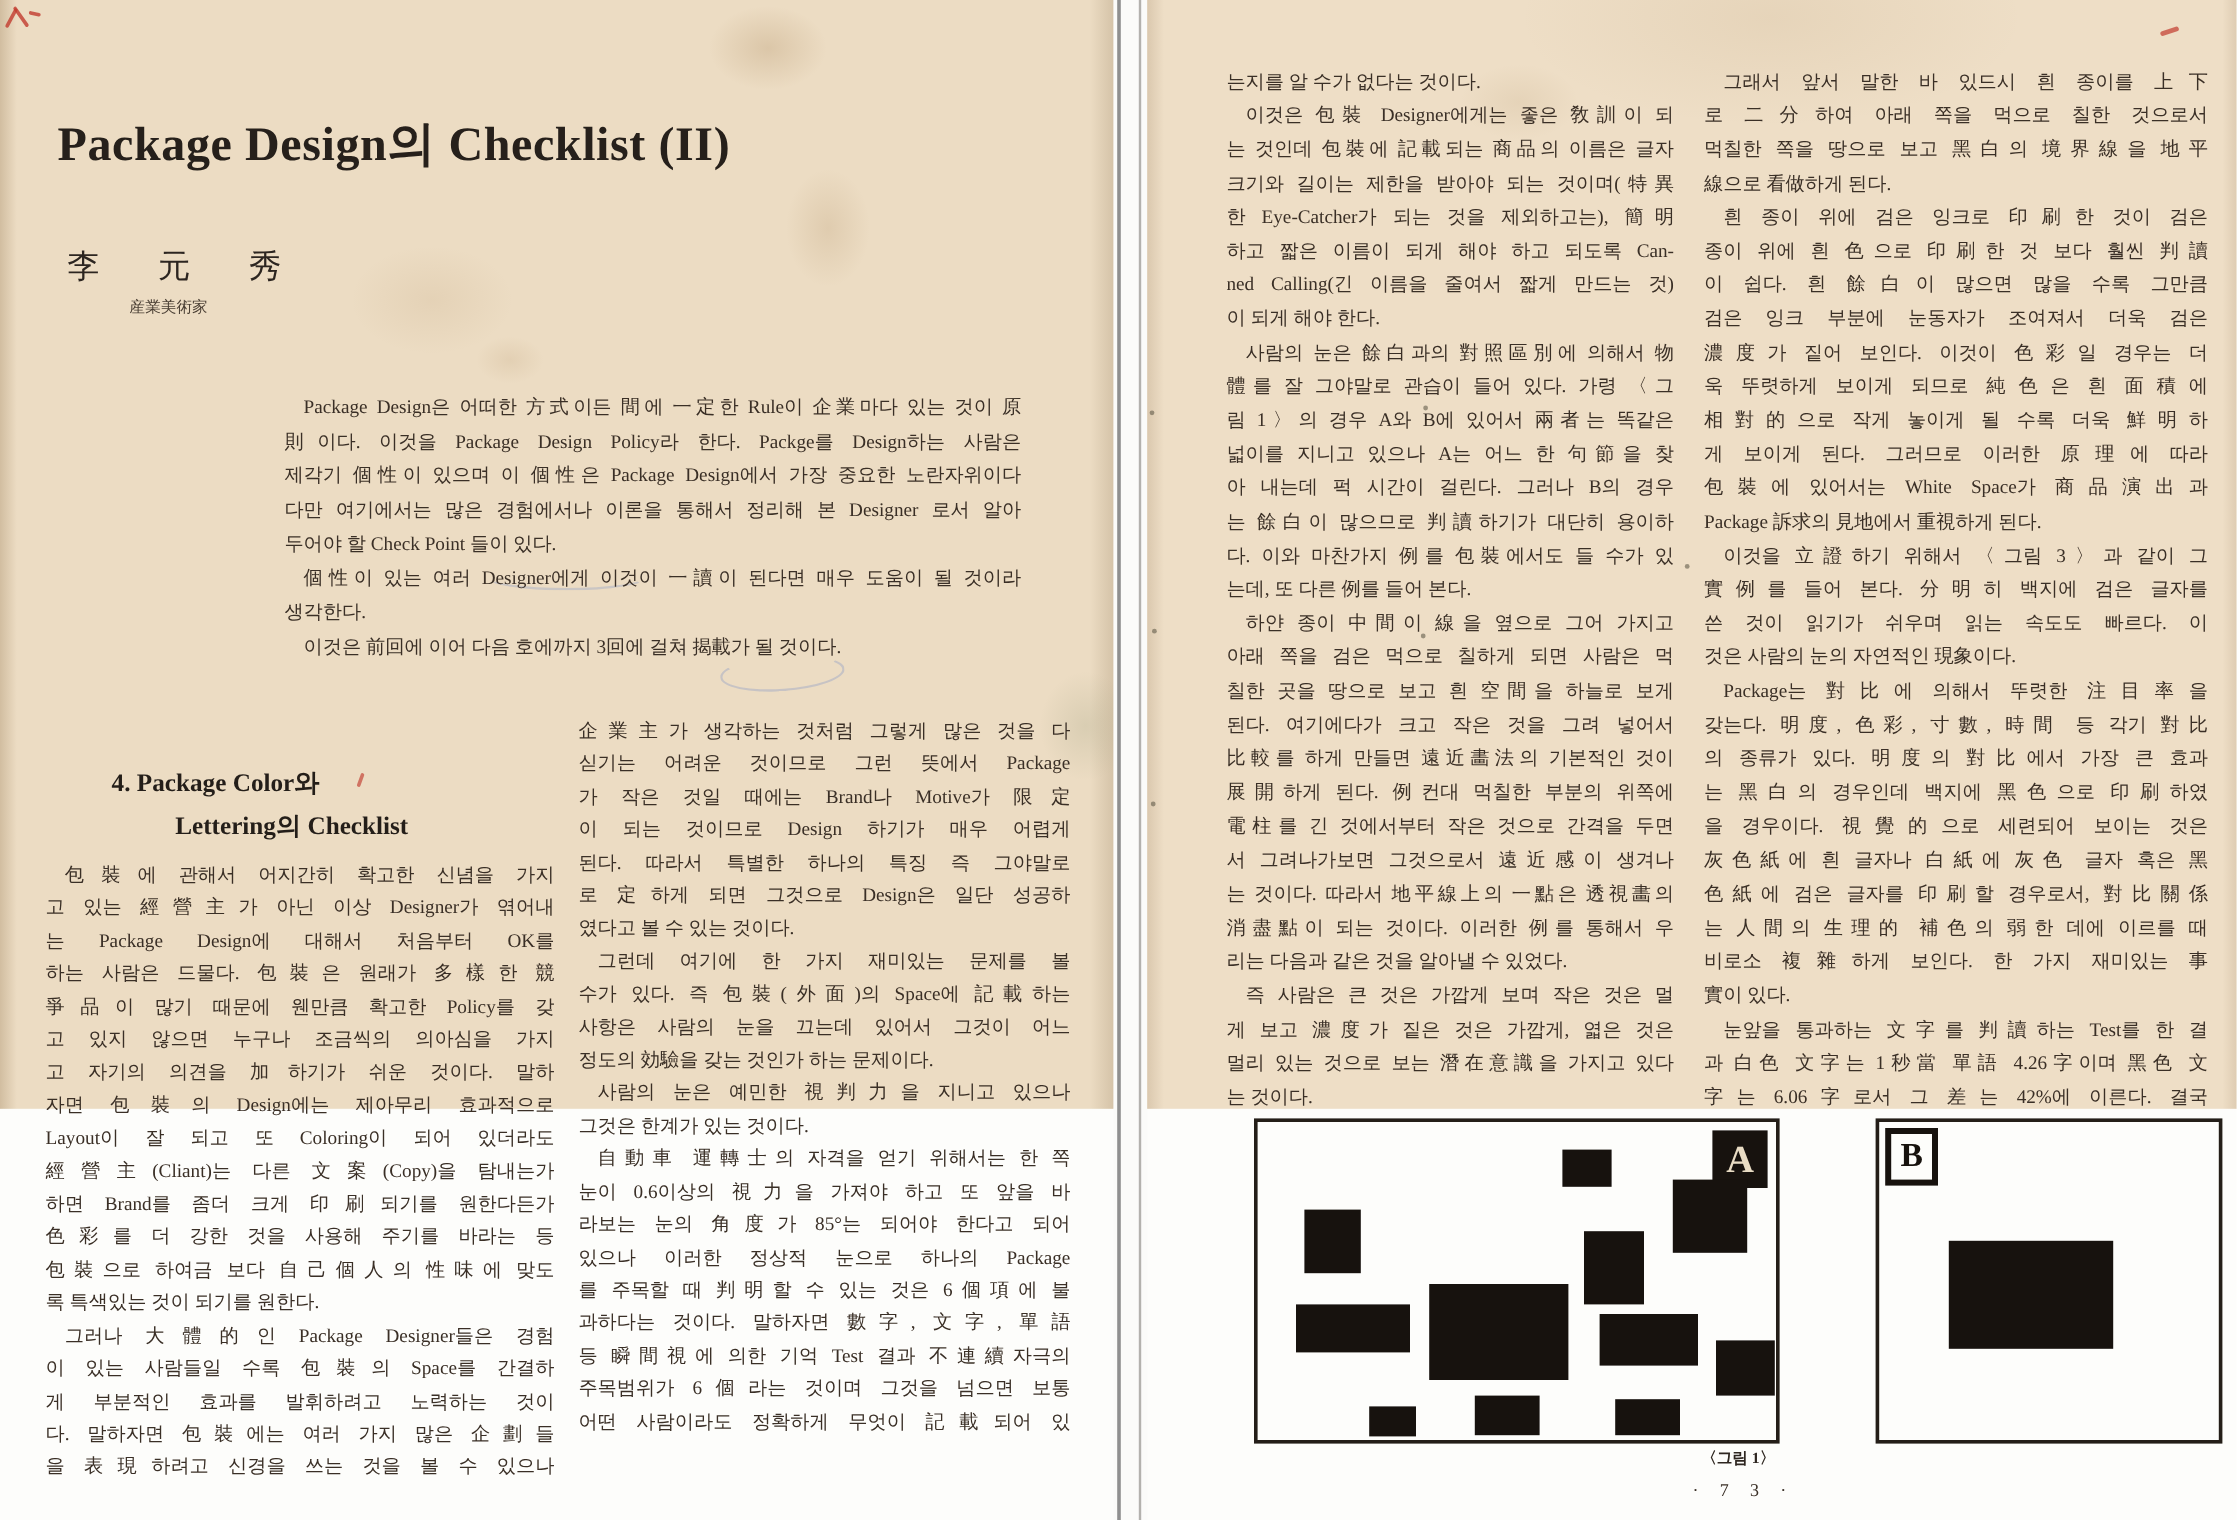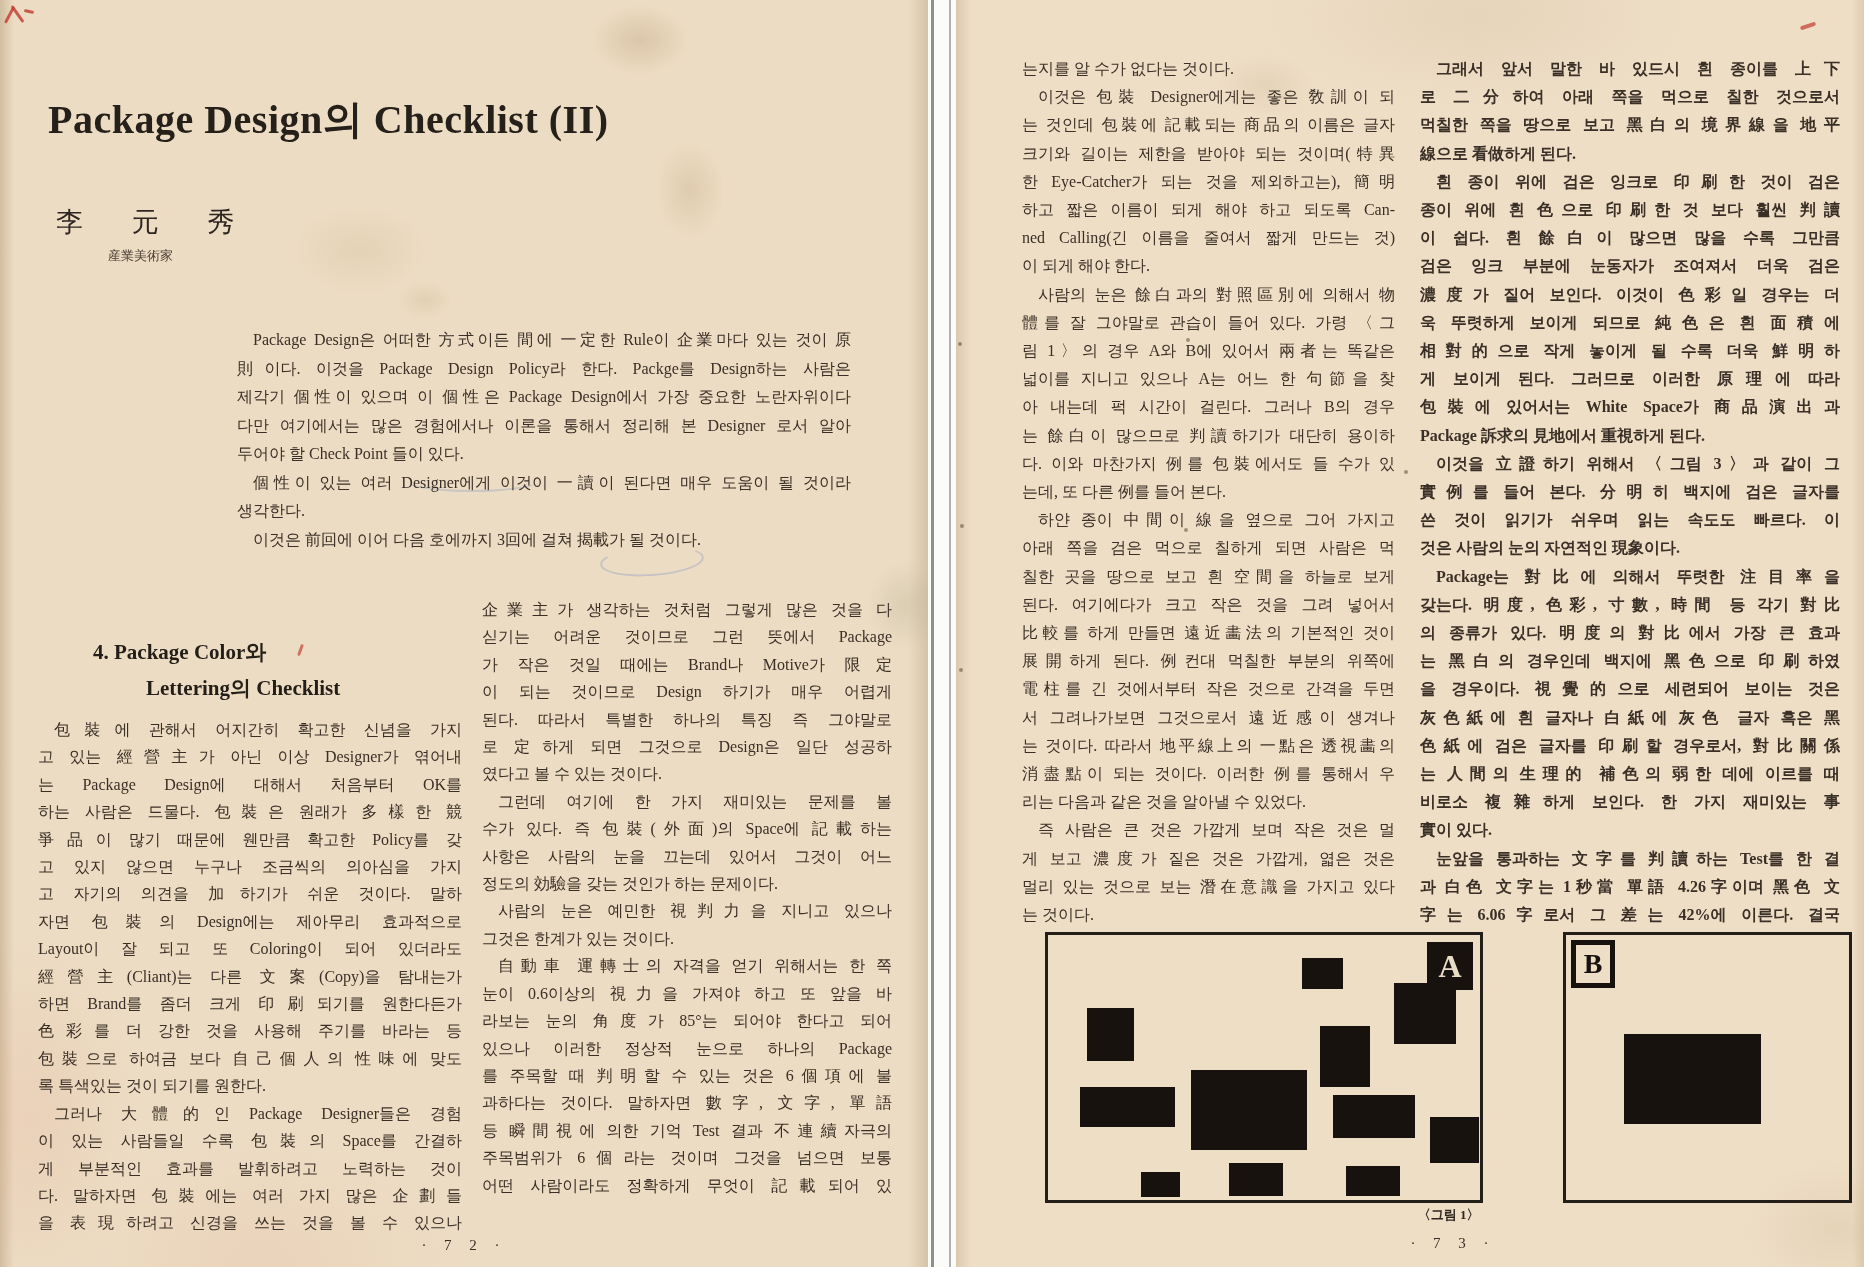--- a/index.html
+++ b/index.html
@@ -1,18 +1,18 @@
 <!DOCTYPE html>
 <html><head>
 <meta charset="utf-8">
 <style>
   html,body{margin:0;padding:0;background:#fff;}
   #canvas{position:relative;width:1864px;height:1267px;overflow:hidden;background:#fdfdfb;
     font-family:"Liberation Serif","DejaVu Serif",serif;}
-  .page{position:absolute;top:0;height:1267px;}
+  .page{position:absolute;top:0;height:924px;}
   #page-left{left:0;width:928px;
     background:
       radial-gradient(ellipse 70px 50px at 640px 40px, rgba(151,111,61,.20), transparent 70%),
       radial-gradient(ellipse 50px 70px at 690px 190px, rgba(151,111,61,.15), transparent 70%),
       radial-gradient(ellipse 90px 60px at 360px 250px, rgba(160,120,70,.10), transparent 75%),
       radial-gradient(ellipse 40px 28px at 425px 300px, rgba(160,120,70,.12), transparent 70%),
       radial-gradient(ellipse 55px 65px at 905px 605px, rgba(118,128,92,.16), transparent 70%),
       radial-gradient(ellipse 140px 240px at 30px 1120px, rgba(228,162,142,.20), transparent 75%),
       radial-gradient(ellipse 260px 160px at 260px 1260px, rgba(228,162,142,.15), transparent 75%),
       linear-gradient(to right, rgba(140,110,70,.28), rgba(140,110,70,0) 14px),
@@ -37,21 +37,21 @@
   #author-role{left:108px;top:247px;font-size:13px;color:#4a3f34;}
   .col{position:absolute;font-size:16px;color:#3a2f26;}
   #intro{left:237px;top:326px;width:614px;}
   #intro .tline{line-height:28.5px;}
   #heading1{left:93px;top:638px;font-size:21px;font-weight:bold;color:#241e19;white-space:nowrap;}
   #heading2{left:146px;top:674px;font-size:21px;font-weight:bold;color:#241e19;white-space:nowrap;}
   #lcol1{left:38px;top:716px;width:424px;}
   #lcol2{left:482px;top:596px;width:410px;}
   #lcol1 .tline,#lcol2 .tline{line-height:27.4px;}
   #rcol1{left:66px;top:55px;width:373px;}
-  #rcol2{left:464px;top:55px;width:420px;font-weight:bold;}
+  #rcol2{left:464px;top:55px;width:420px;}
   #rcol1 .tline,#rcol2 .tline{line-height:28.2px;}
   .tline{text-align:justify;text-align-last:justify;overflow:hidden;white-space:normal;}
   .tline.sl{text-align:left;text-align-last:auto;}
   .tline.ind{padding-left:1em;}
   .pgnum{position:absolute;width:100%;text-align:center;font-size:15px;letter-spacing:7px;color:#3a2f26;}
   #pgnum-left{top:1237px;}
   #pgnum-right{top:1235px;margin-left:43px;}
 
   .figbox{position:absolute;top:932px;height:271px;border:3px solid #241e18;box-sizing:border-box;}
   #figbox-a{left:89px;width:438px;}
@@ -146,21 +146,20 @@
         <div class="tline">눈이 0.6이상의 視力을 가져야 하고 또 앞을 바</div>
         <div class="tline">라보는 눈의 角度가 85°는 되어야  한다고 되어</div>
         <div class="tline">있으나 이러한 정상적 눈으로  하나의 Package</div>
         <div class="tline">를 주목할 때 判明할 수 있는 것은  6個項에 불</div>
         <div class="tline">과하다는  것이다.  말하자면  數字,  文字,  單語</div>
         <div class="tline">등 瞬間視에 의한 기억 Test 결과 不連續자극의</div>
         <div class="tline">주목범위가 6個라는 것이며 그것을 넘으면 보통</div>
         <div class="tline">어떤 사람이라도 정확하게 무엇이  記載되어 있</div>
       </div>
 
-    <div id="pgnum-left" class="pgnum">· 7 2 ·</div>
   </div>
 
   <div id="gutter">
     <div class="gline" id="gline1"></div>
     <div class="gline" id="gline2"></div>
   </div>
 
   <div id="page-right" class="page">
     <div class="redmark" id="red3"></div>
 

